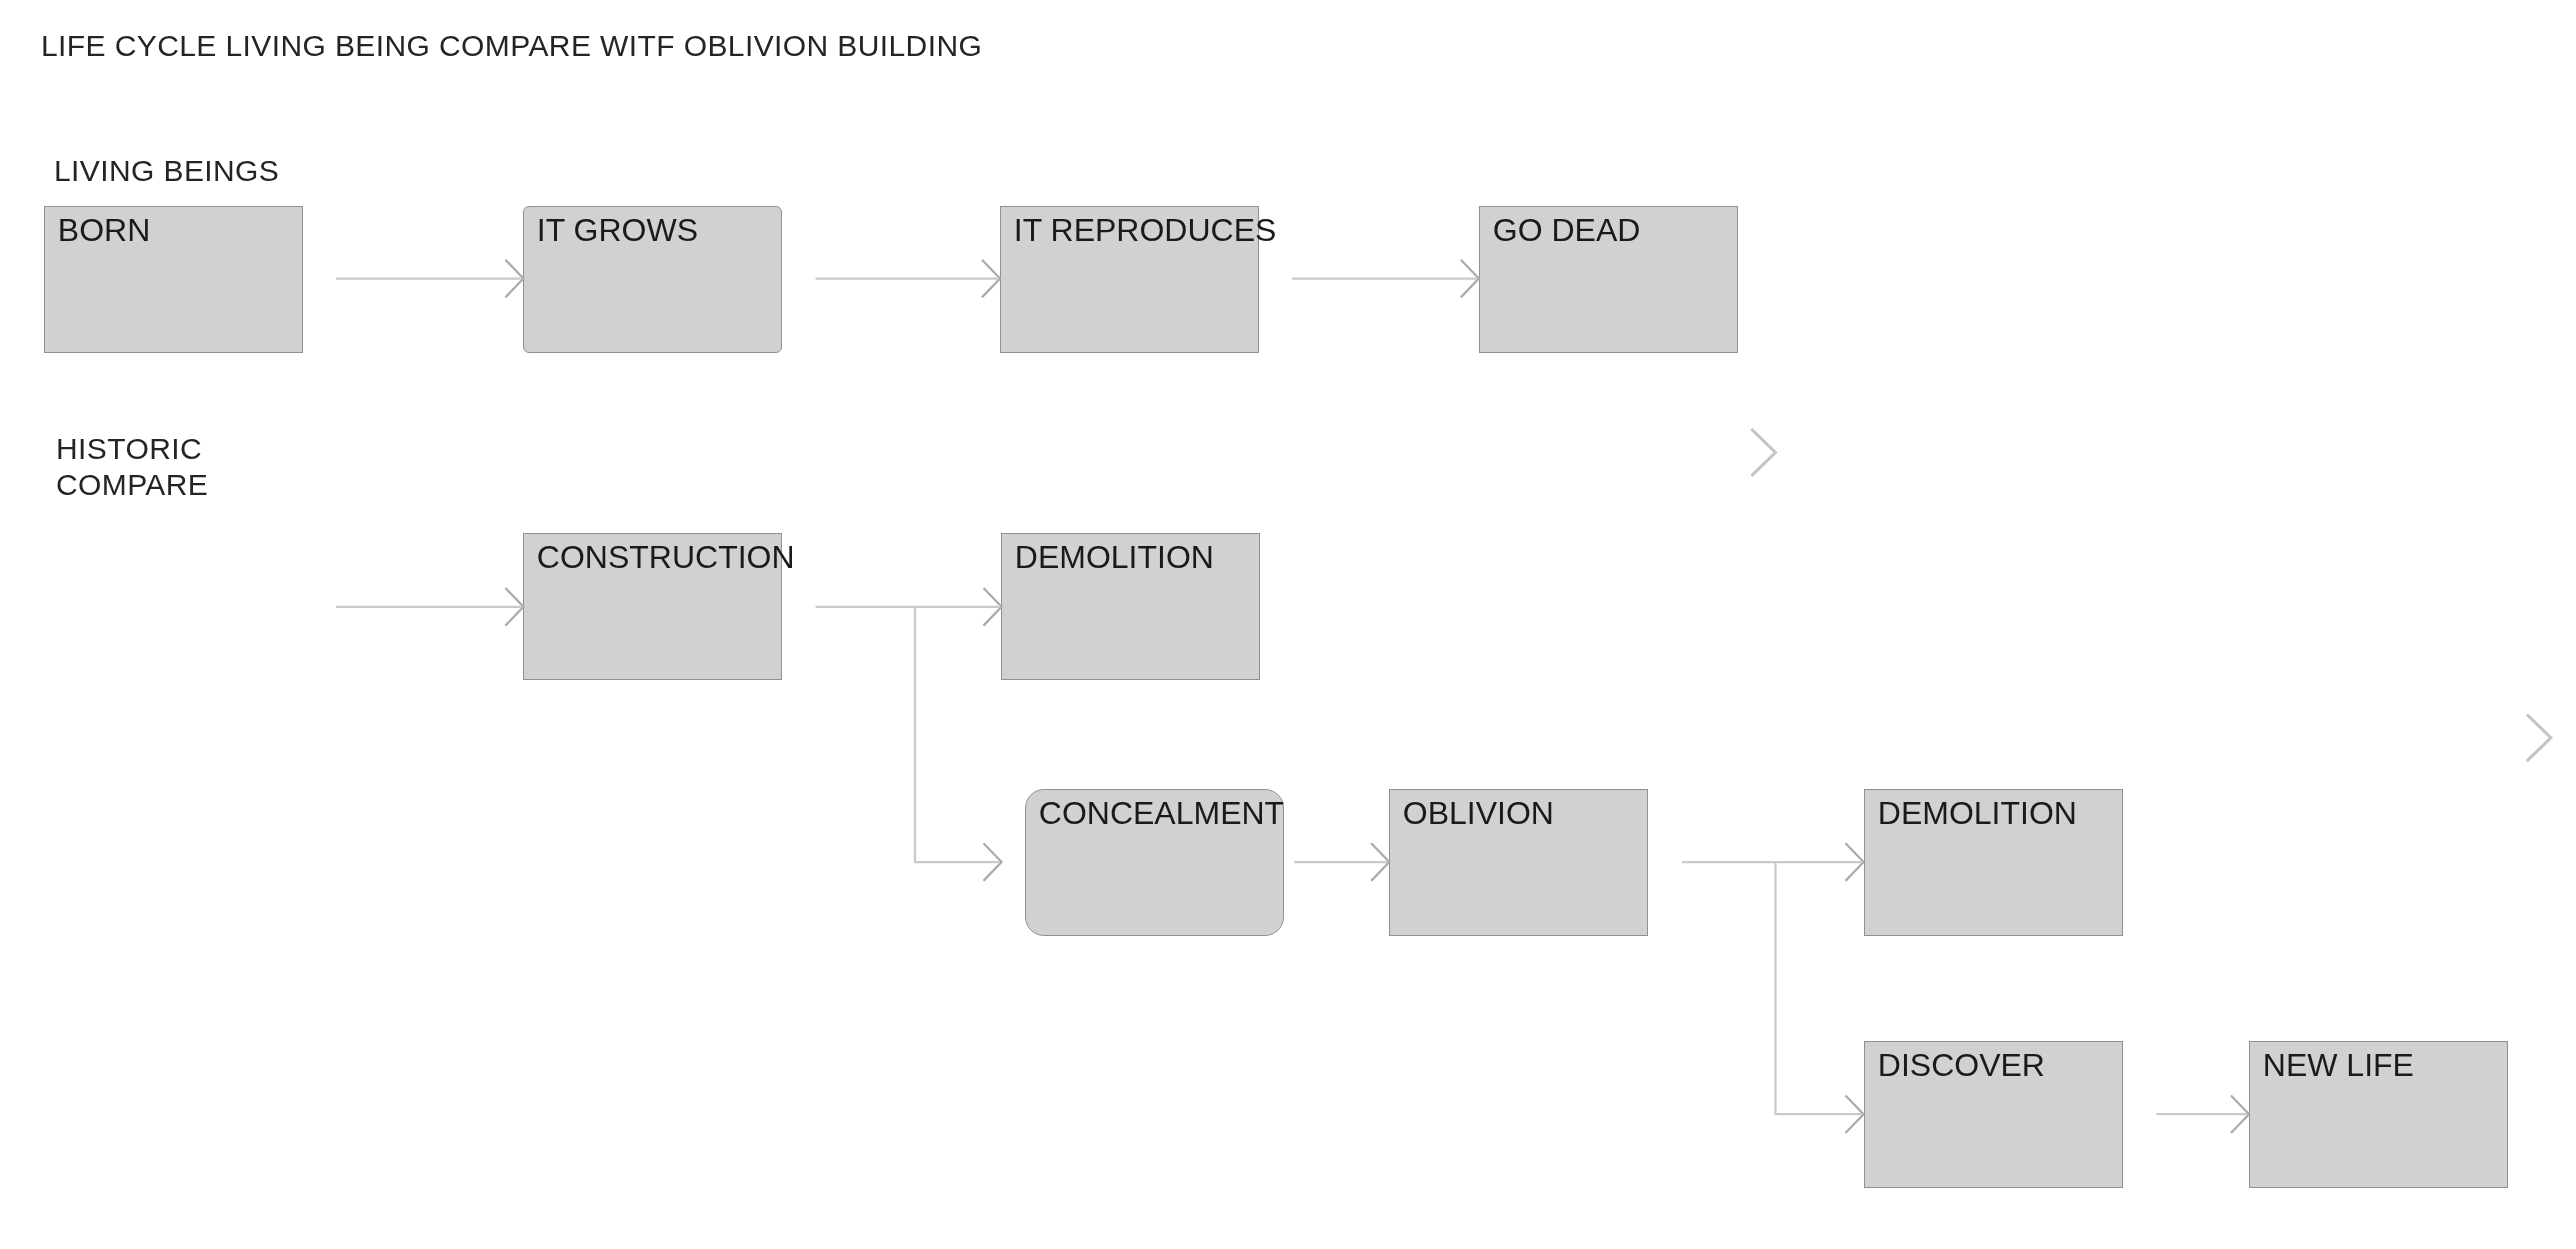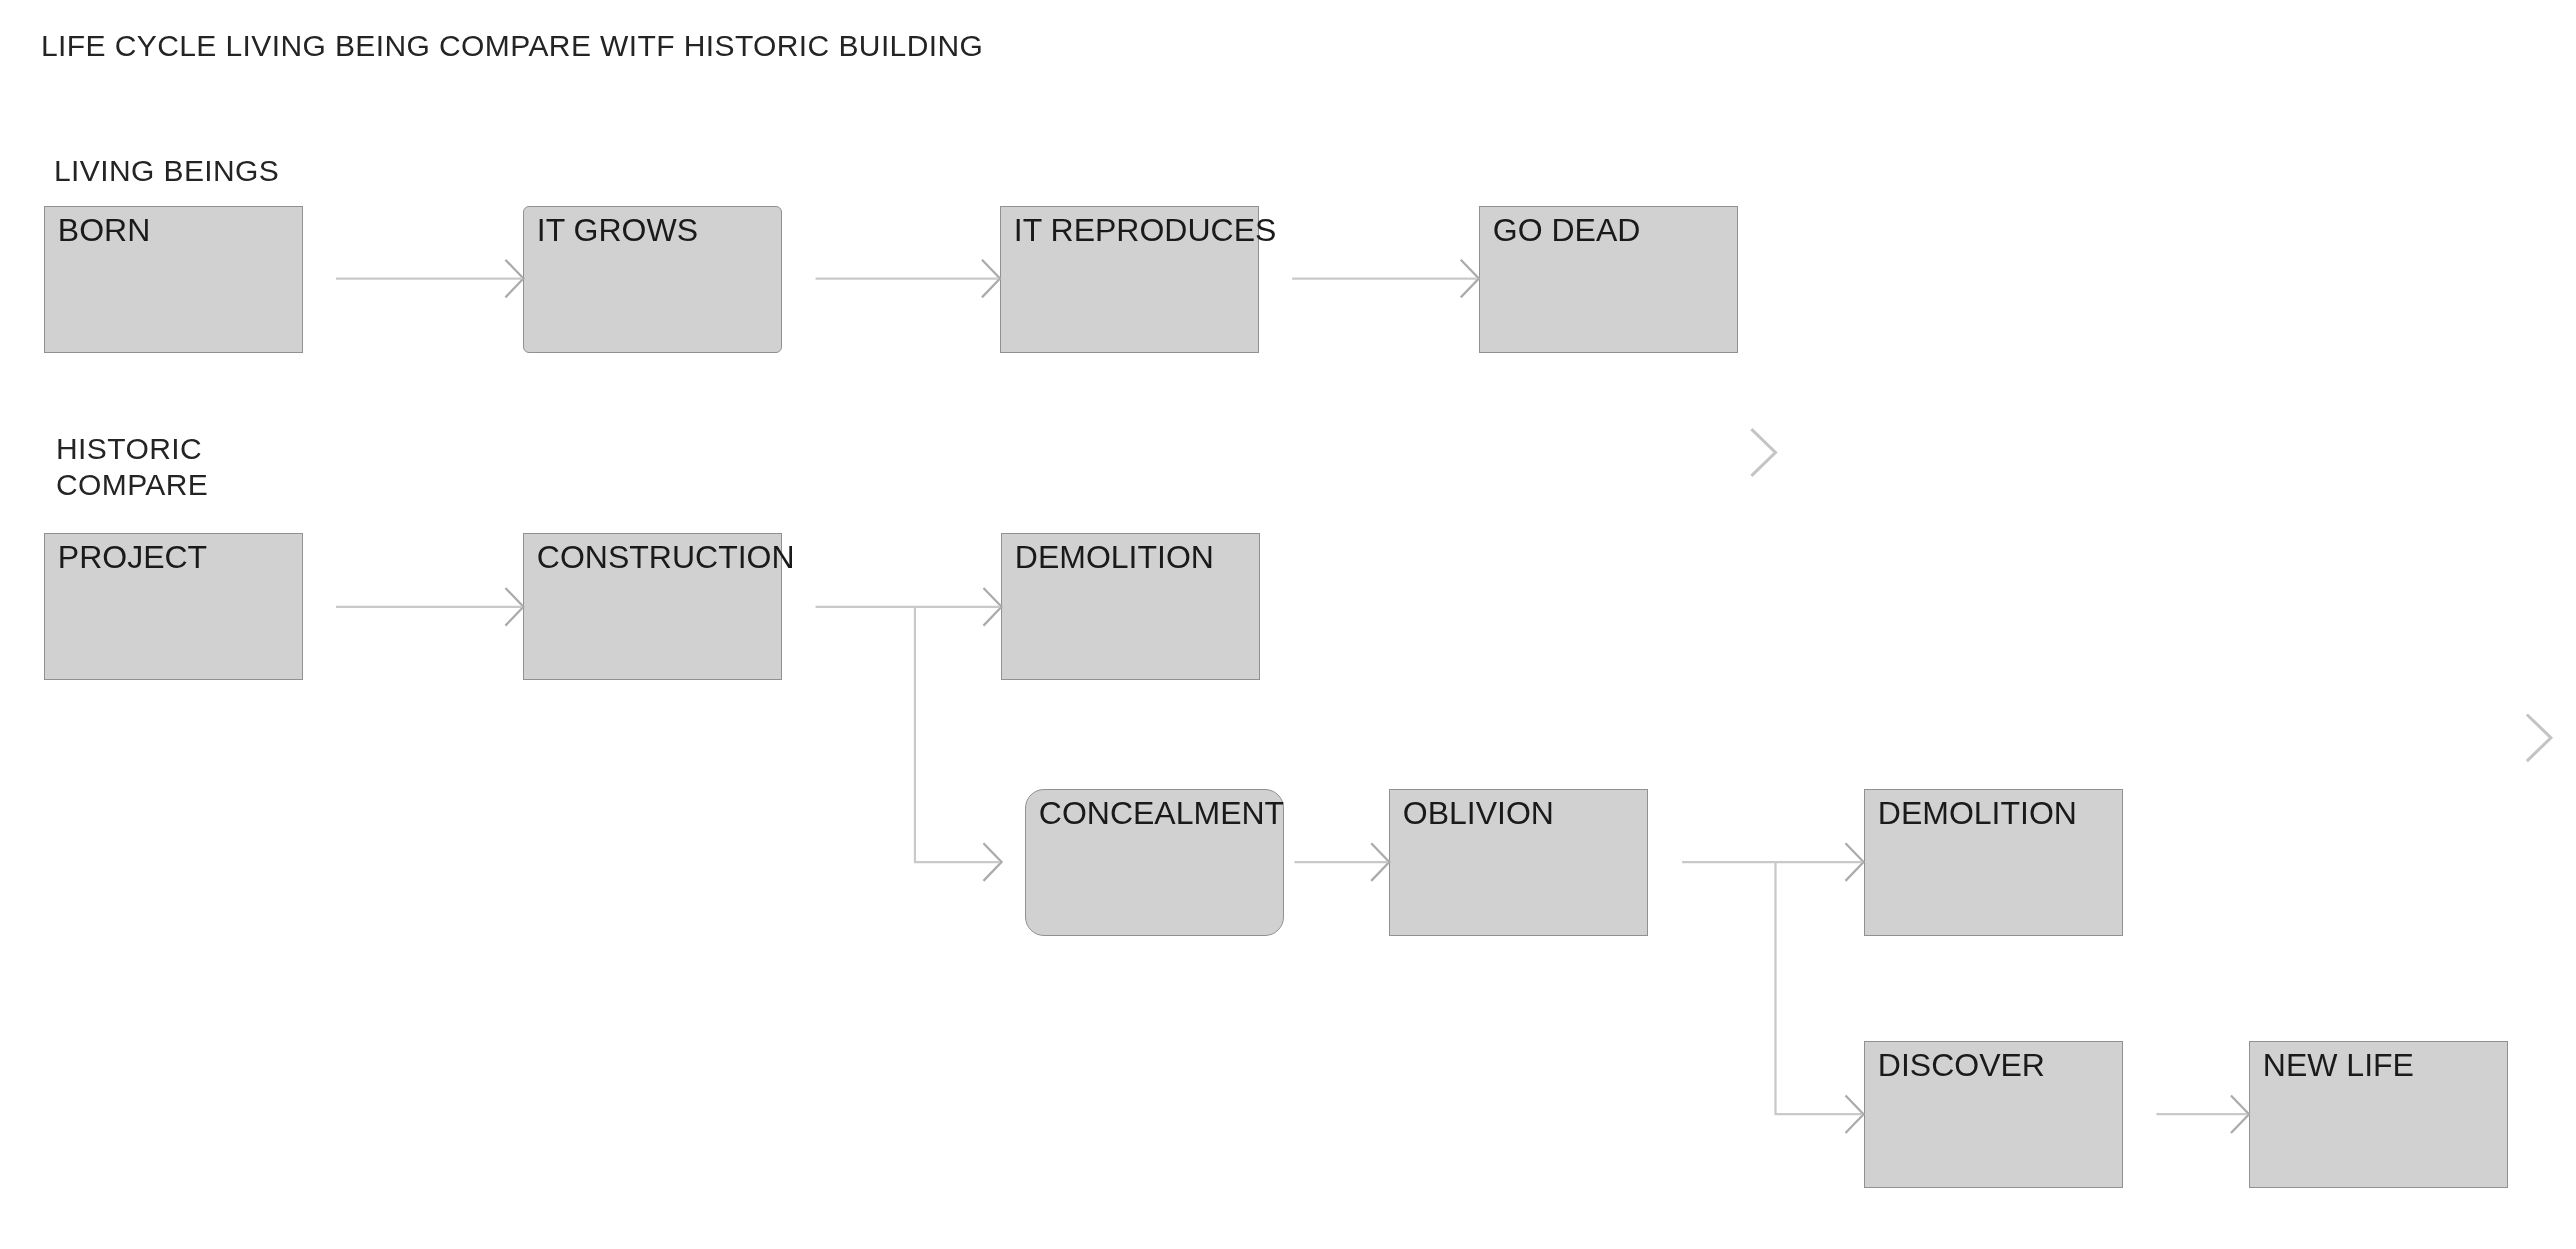--- a/index.html
+++ b/index.html
@@ -84,21 +84,21 @@
     stroke: #c4c4c4;
     stroke-width: 4;
     fill: none;
   }
 </style>
 </head>
 <body>
 
 <div class="canvas">
 
-  <div class="title">LIFE CYCLE LIVING BEING COMPARE WITF HISTORIC BUILDING</div>
+  <div class="title">LIFE CYCLE LIVING BEING COMPARE WITF OBLIVION BUILDING</div>
 
   <div class="section-label label-living">LIVING BEINGS</div>
 
   <div class="section-label label-historic">
     <div>HISTORIC</div>
     <div>COMPARE</div>
   </div>
 
   <div class="node n-born">
     <span class="node-label">BORN</span>
@@ -106,23 +106,20 @@
   <div class="node n-it-grows">
     <span class="node-label">IT GROWS</span>
   </div>
   <div class="node n-it-reproduces">
     <span class="node-label">IT REPRODUCES</span>
   </div>
   <div class="node n-go-dead">
     <span class="node-label">GO DEAD</span>
   </div>
 
-  <div class="node n-project">
-    <span class="node-label">PROJECT</span>
-  </div>
   <div class="node n-construction">
     <span class="node-label">CONSTRUCTION</span>
   </div>
   <div class="node n-demolition-1">
     <span class="node-label">DEMOLITION</span>
   </div>
 
   <div class="node n-concealment">
     <span class="node-label">CONCEALMENT</span>
   </div>

